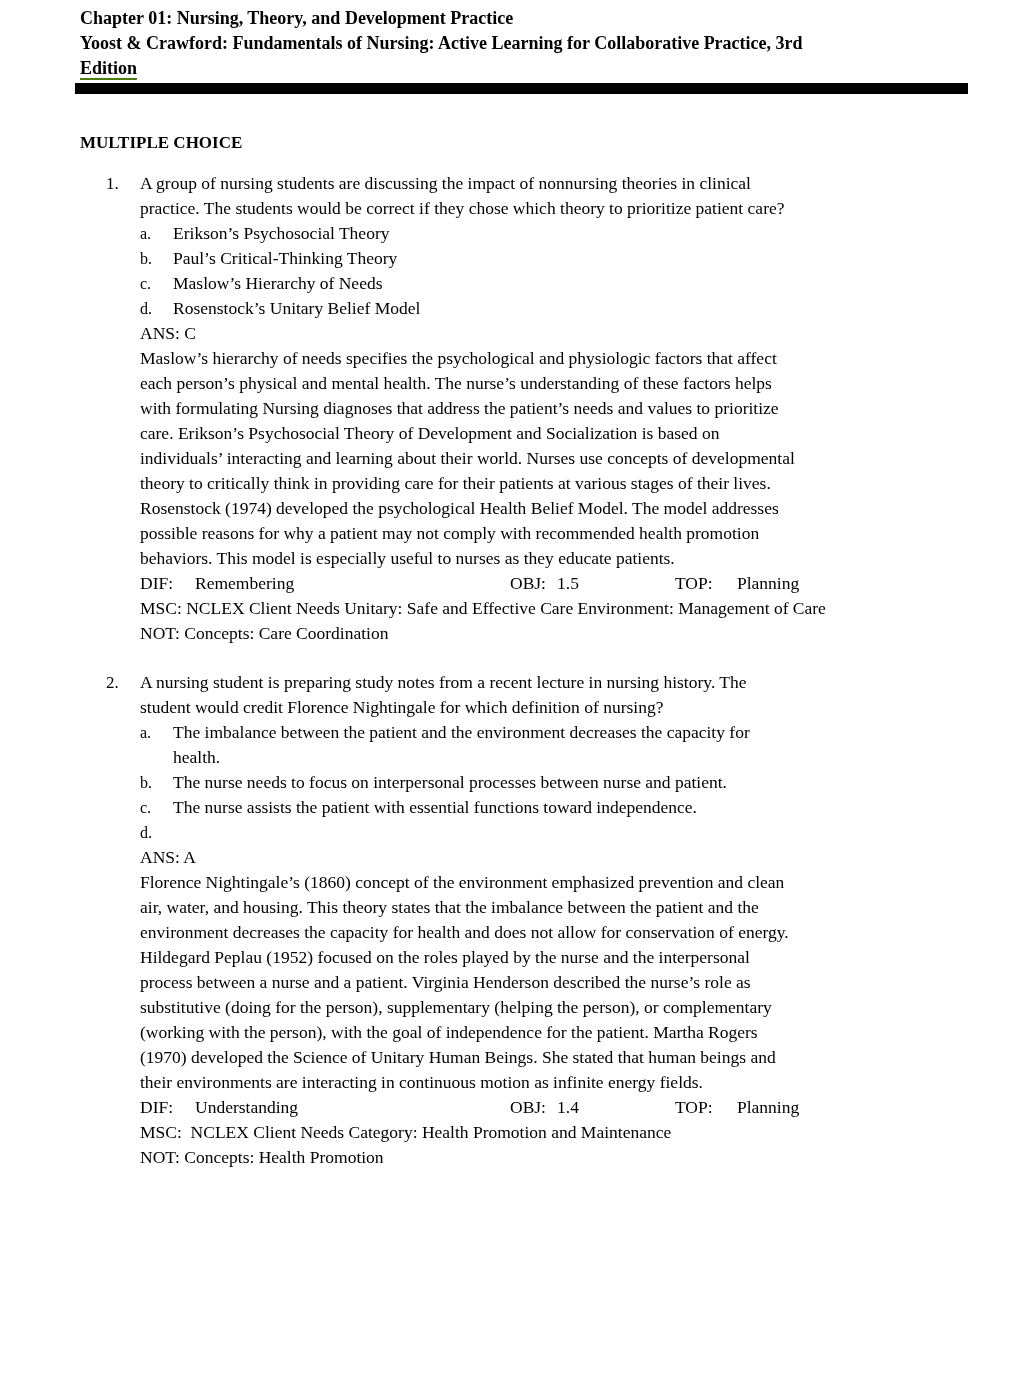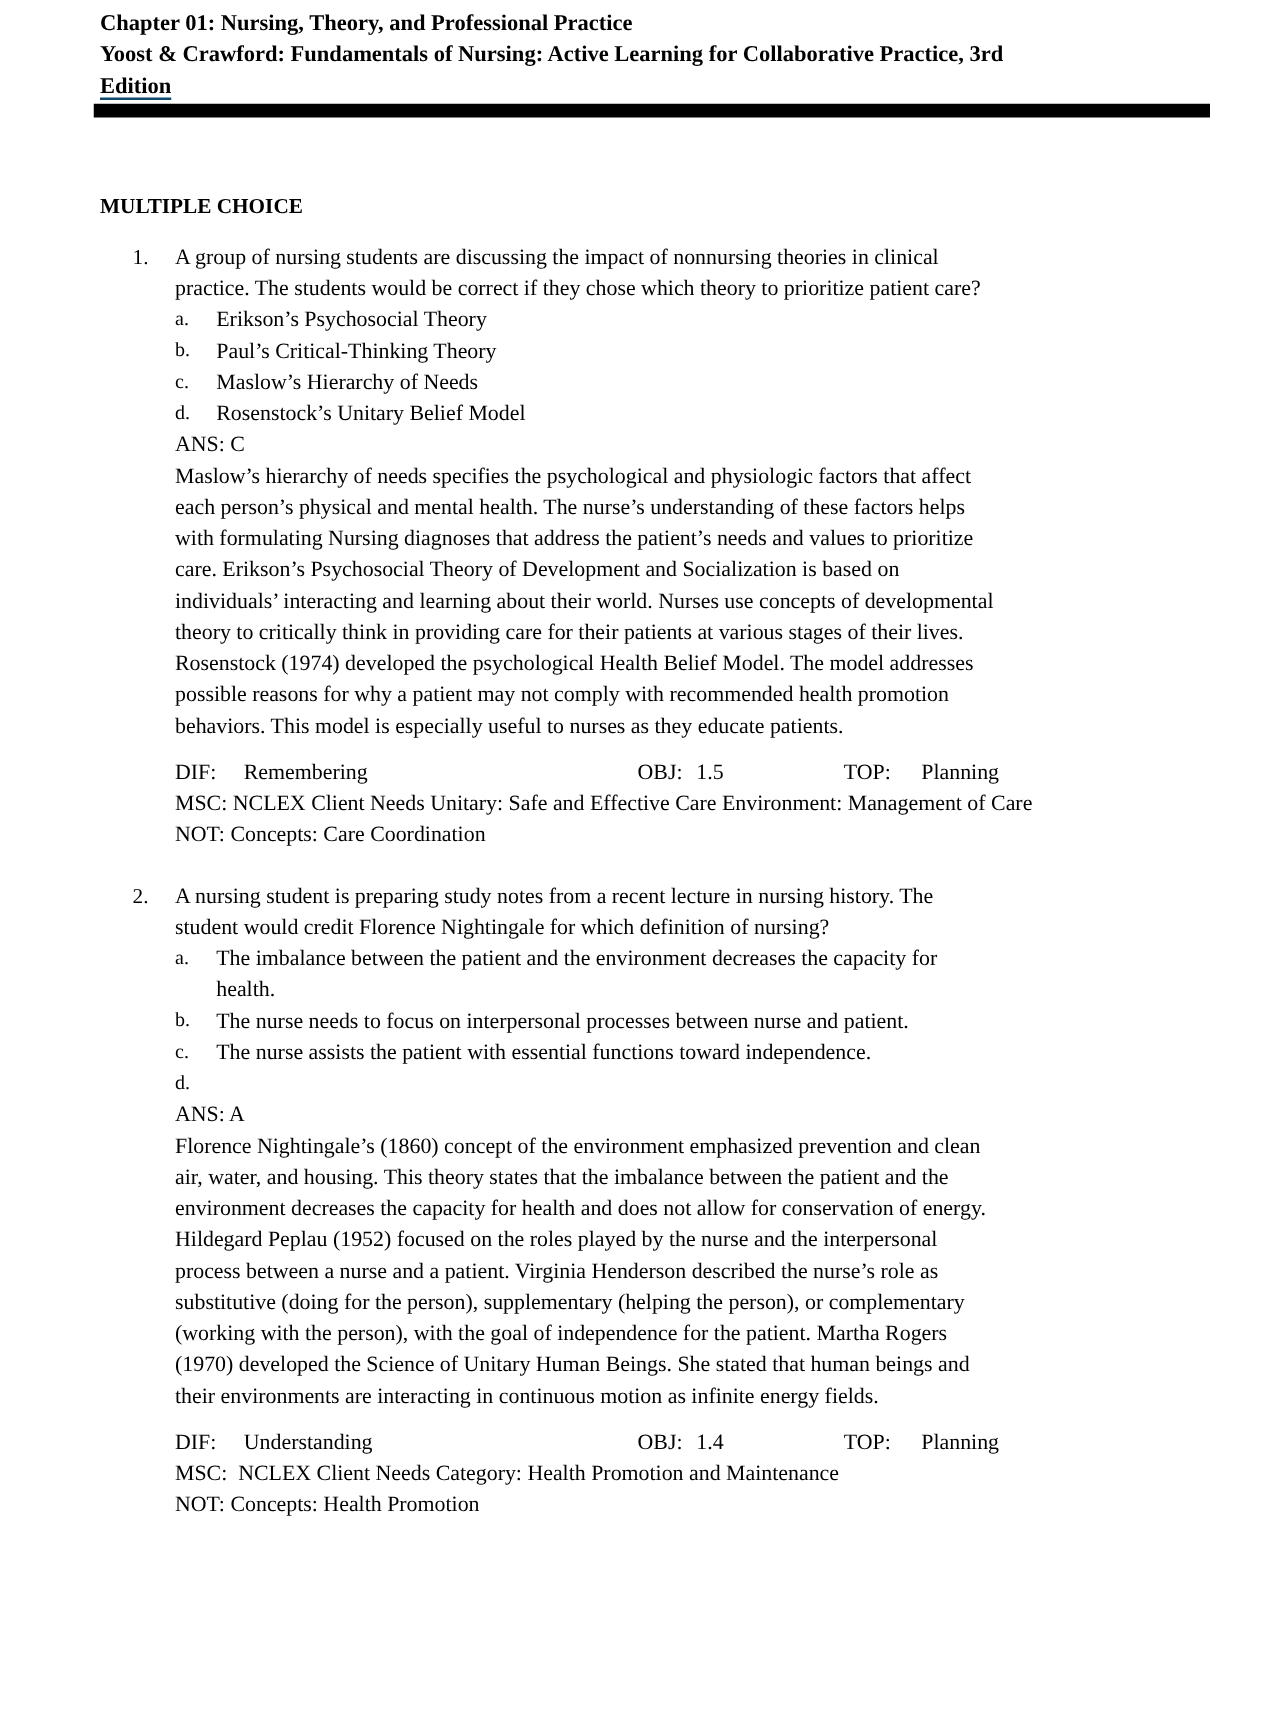--- a/index.html
+++ b/index.html
@@ -23,33 +23,33 @@
   
   .header-title,
   .header-subtitle-line1,
   .header-subtitle-line2 {
     font-weight: bold;
     font-size: 18px;
     line-height: 25px;
     white-space: pre;
   }
   .header-subtitle-line2 .u {
-    border-bottom: 2px solid #0c4a6e;
+    border-bottom: 2px solid #4d7c0f;
     padding-bottom: 0px;
   }
   .rule-bar {
     height: 11px;
     background: #000000;
     width: 893px;
     margin-left: -5px;
     margin-top: 2px;
   }
   
   .section-heading {
-    margin-top: 58px;
+    margin-top: 36px;
     font-weight: bold;
     font-size: 17px;
     line-height: 25px;
   }
   
   .question {
     display: flex;
     margin-left: 26px;
     font-size: 17.5px;
   }
@@ -80,21 +80,21 @@
   }
   .answer-block { }
   .answer-line {
     line-height: 25px;
     white-space: pre;
   }
   .rationale {
     line-height: 25px;
     white-space: pre;
   }
-  .meta-block { margin-top: 12px; }
+  .meta-block { }
   .meta-row {
     position: relative;
     height: 25px;
     line-height: 25px;
   }
   .meta-row span { position: absolute; top: 0; white-space: pre; }
   .dif-label { left: 0px; }
   .dif-value { left: 55px; }
   .obj-label { left: 370px; text-align: right; }
   .obj-value { left: 417px; }
@@ -104,21 +104,21 @@
     line-height: 25px;
     white-space: pre;
   }
 </style>
 </head>
 <body>
 
 <div class="page">
 
   <div class="header">
-    <div class="header-title">Chapter 01: Nursing, Theory, and Professional Practice</div>
+    <div class="header-title">Chapter 01: Nursing, Theory, and Development Practice</div>
     <div class="header-subtitle-line1">Yoost &amp; Crawford: Fundamentals of Nursing: Active Learning for Collaborative Practice, 3rd</div>
     <div class="header-subtitle-line2"><span class="u">Edition</span></div>
     <div class="rule-bar"></div>
   </div>
 
   <div class="section-heading">MULTIPLE CHOICE</div>
 
   <div class="question q1">
     <div class="q-num">1.</div>
     <div class="q-body">

